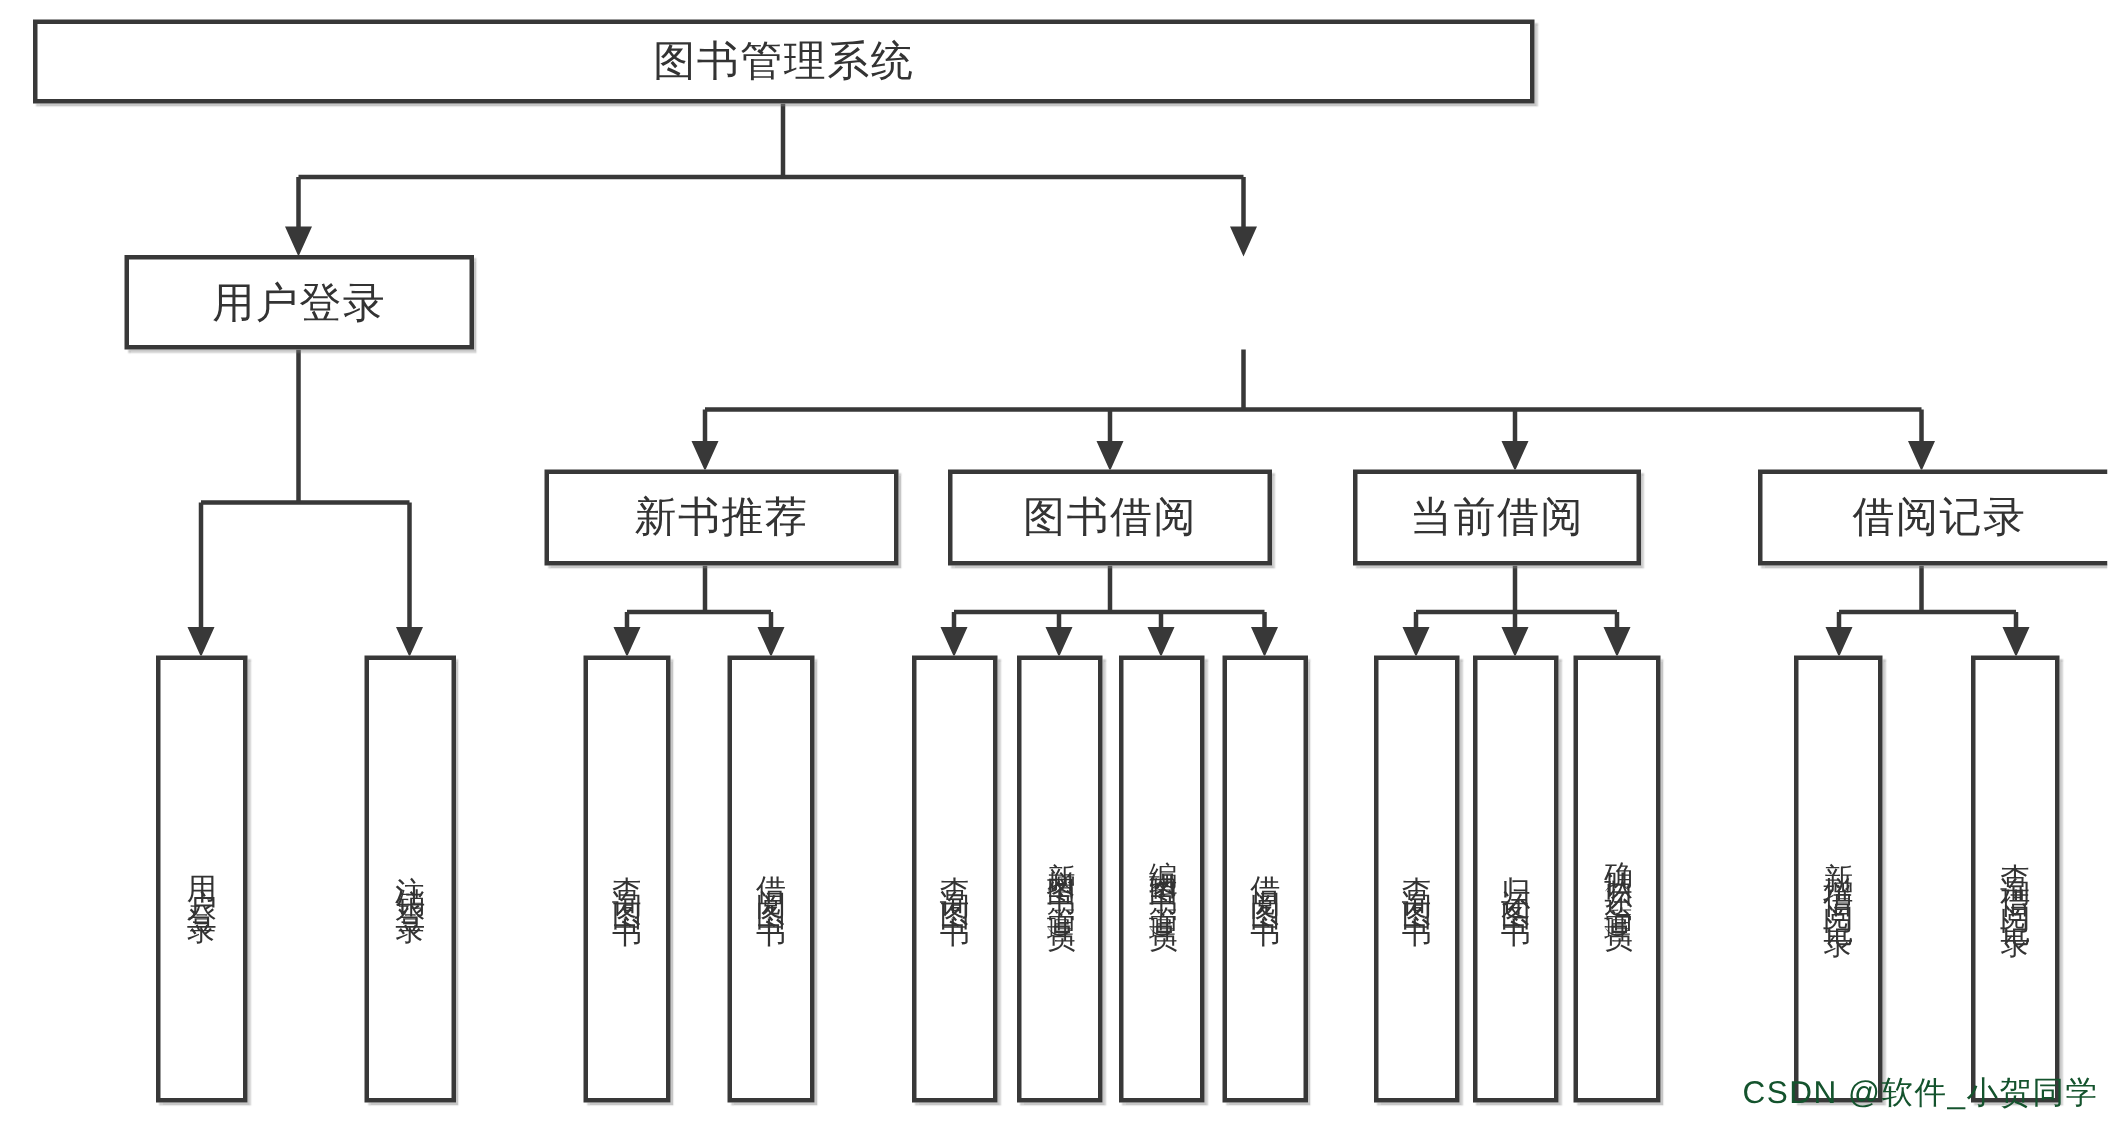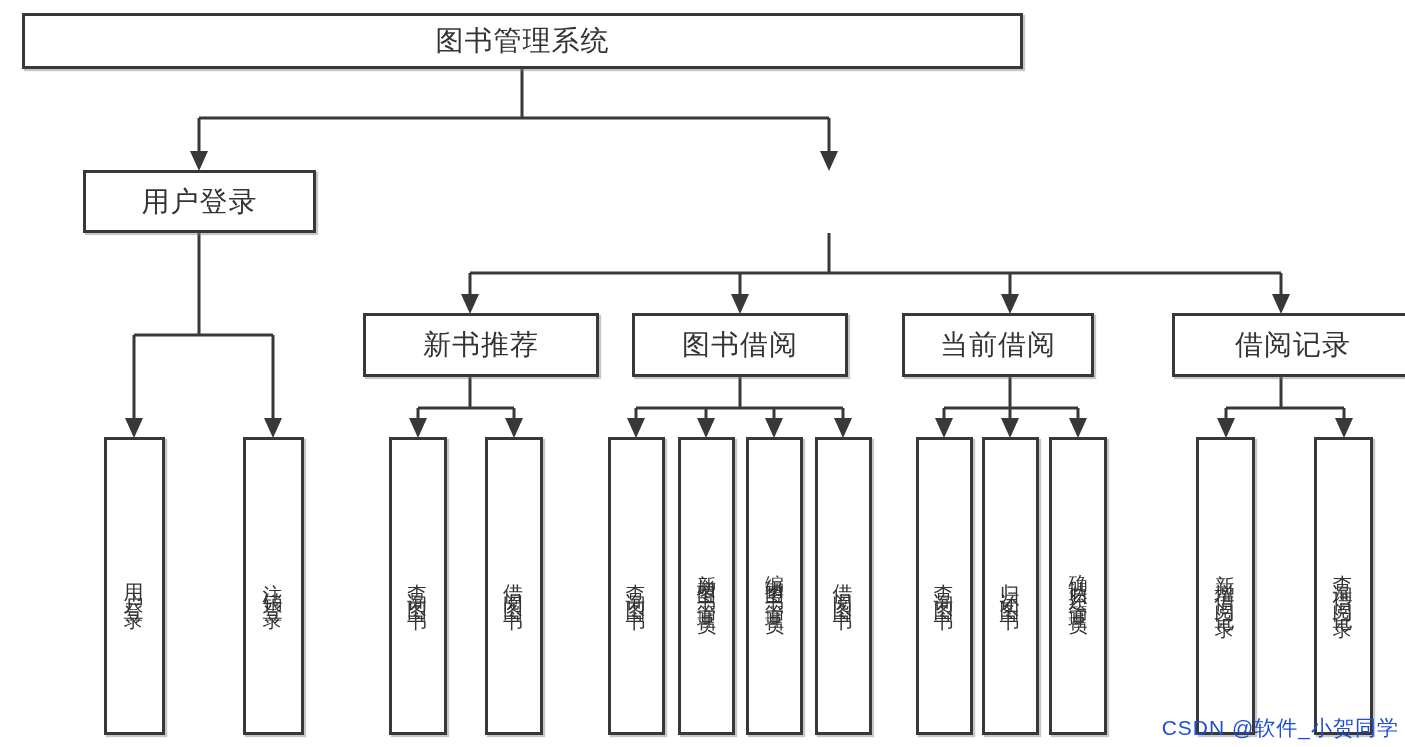--- a/index.html
+++ b/index.html
@@ -26,21 +26,21 @@
     writing-mode:vertical-rl;
     text-orientation:mixed;
     font-size:20px;
     letter-spacing:9px;
     white-space:nowrap;
   }
   .watermark{
     position:absolute;
     right:6px;bottom:5px;
     font-size:21px;
-    color:#1d4ed8;
+    color:#14532d;
     letter-spacing:1px;
     z-index:3;
     white-space:nowrap;
     text-align:right;
   }
 </style>
 </head>
 <body>
 
 <div class="canvas">

